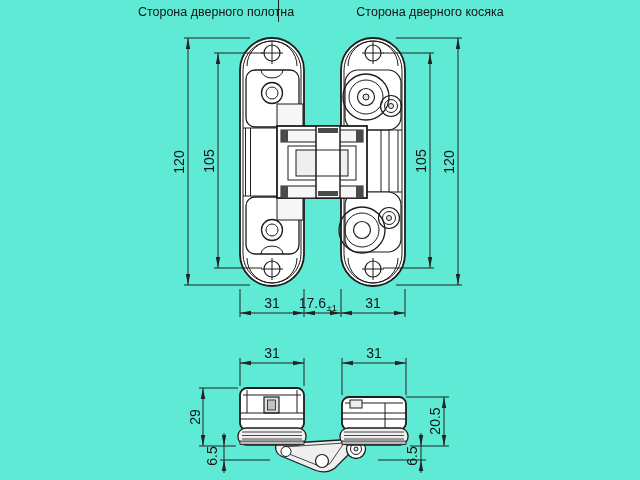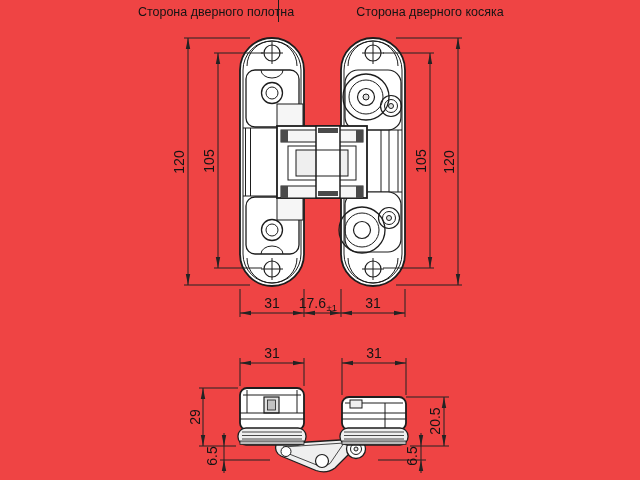--- a/index.html
+++ b/index.html
@@ -1,16 +1,16 @@
 <!DOCTYPE html>
 <html><head>
 <meta charset="utf-8">
 <style>
   html,body{margin:0;padding:0;background:#fff;}
-  .stage{width:640px;height:480px;background:#ef4444;position:relative;overflow:hidden;}
+  .stage{width:640px;height:480px;background:#5eead4;position:relative;overflow:hidden;}
   svg{display:block;}
   
   .c08{stroke:#1d1d1d;stroke-width:.8;fill:none}
   .c1{stroke:#1d1d1d;stroke-width:1;fill:none}
   .c12{stroke:#1d1d1d;stroke-width:1.2;fill:none}
   .c13{stroke:#1d1d1d;stroke-width:1.3;fill:none}
   .c15{stroke:#1d1d1d;stroke-width:1.5;fill:none}
   .c2{stroke:#1d1d1d;stroke-width:1.8;fill:none}
   .dim{stroke:#232323;stroke-width:1;fill:none}
   .arr{fill:#232323;stroke:none}

